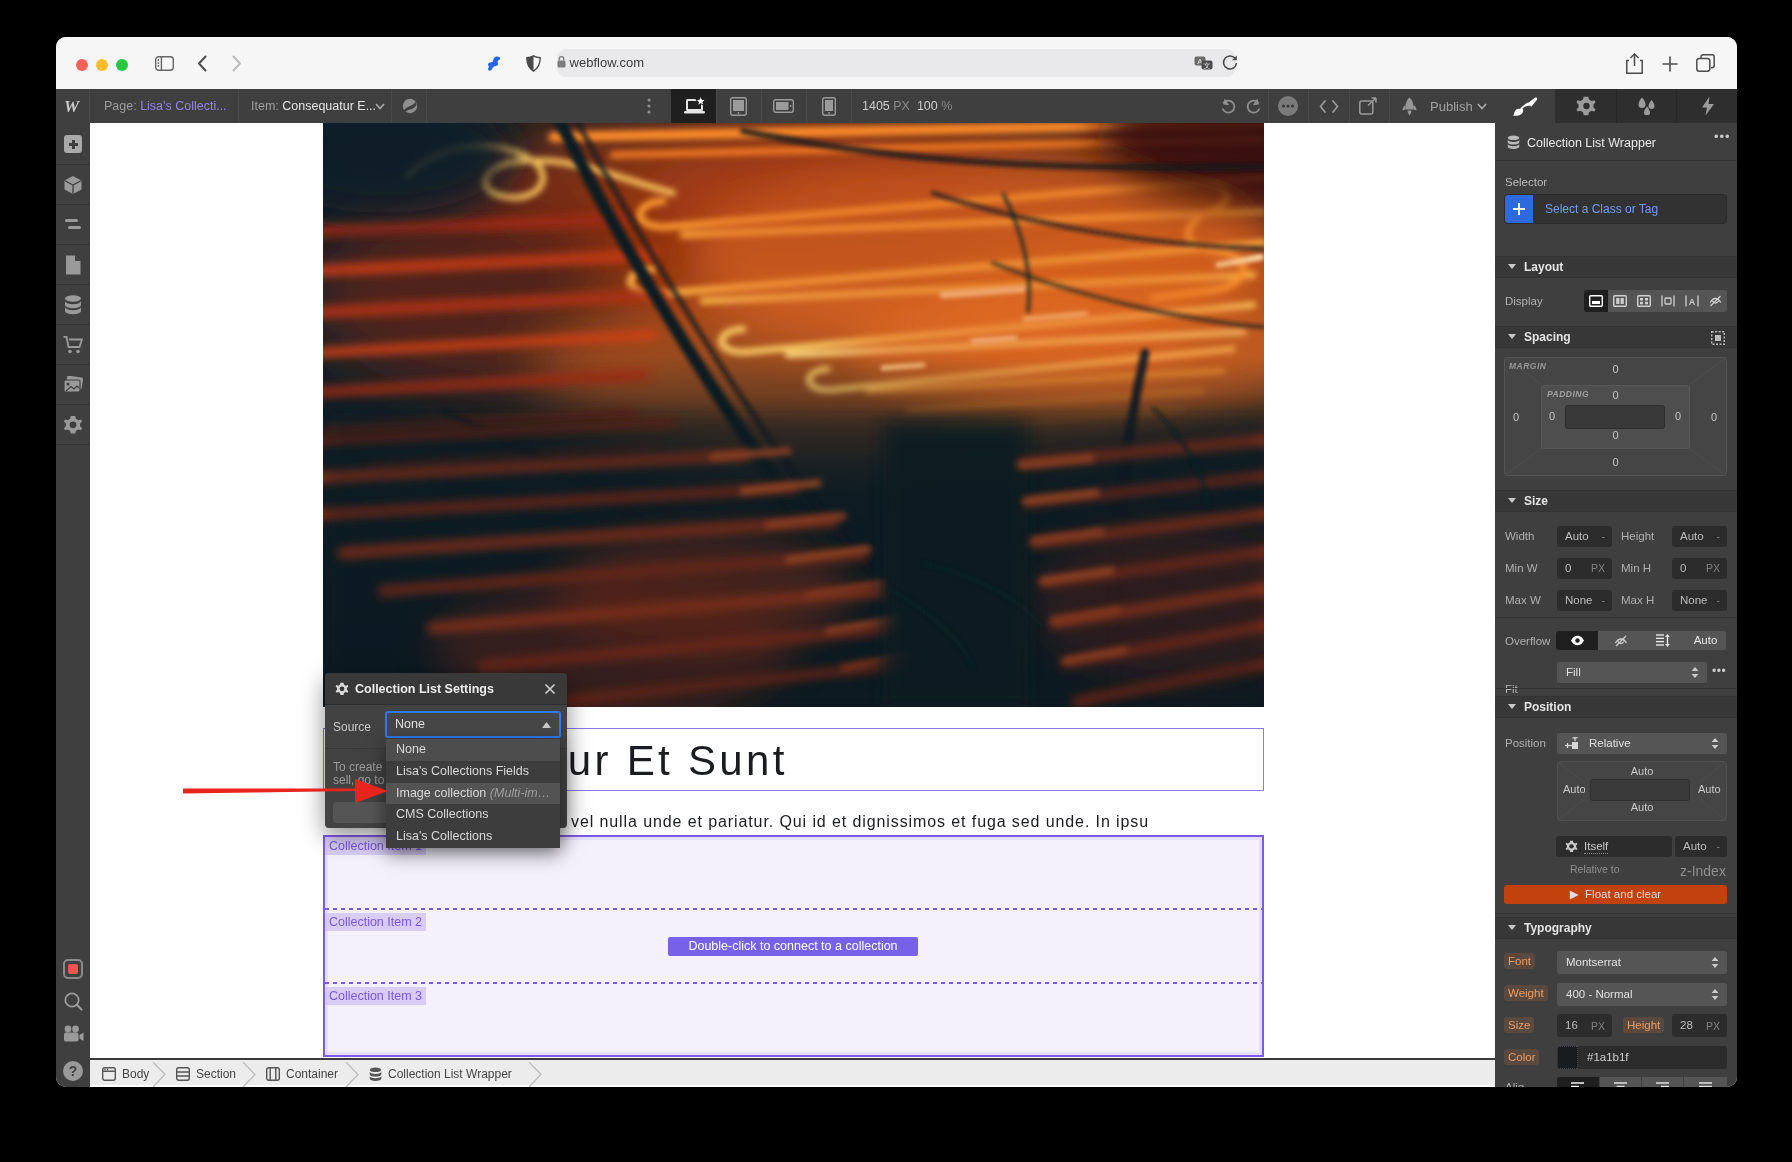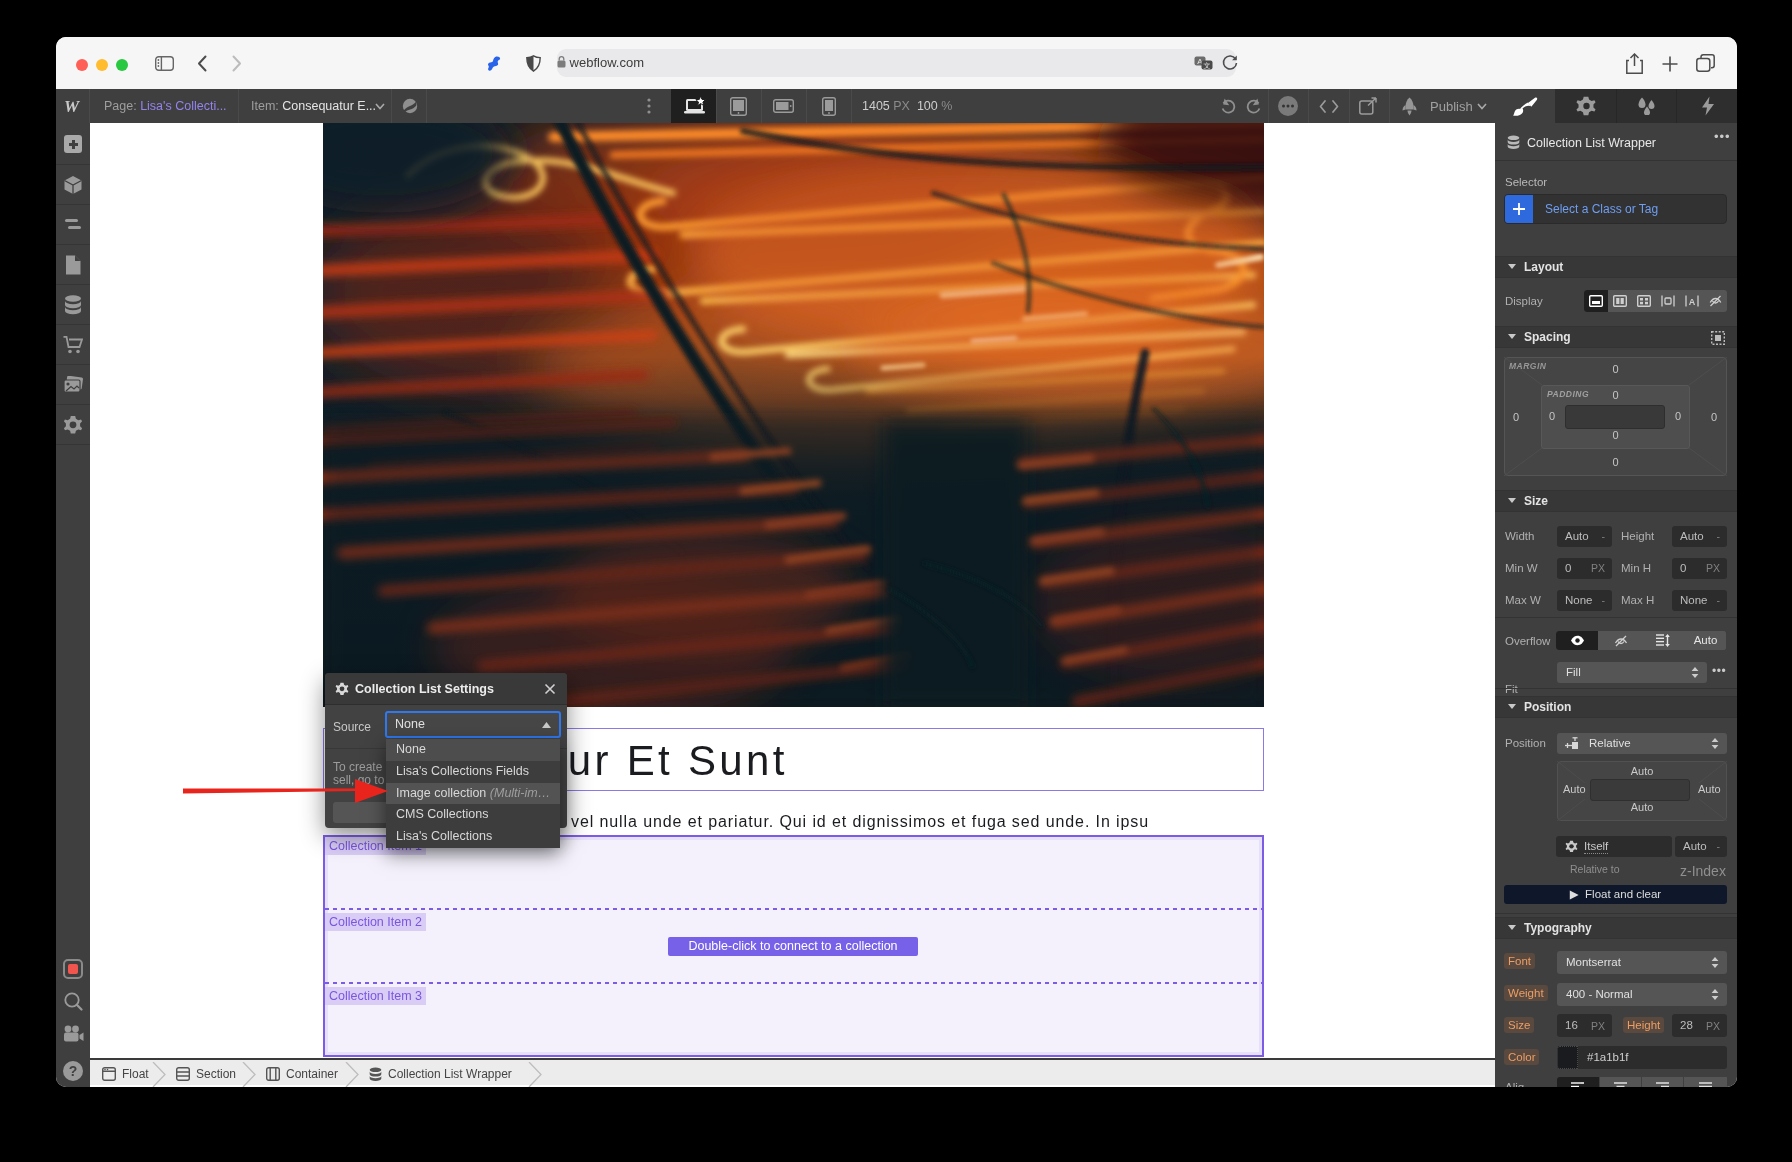--- a/index.html
+++ b/index.html
@@ -422,21 +422,21 @@
         <path d="M172 4 L205 16 L172 28 Z" fill="#e8241d"></path>
       </svg>
 </div>
 <div id="crumbs">
 <svg class="ab" style="left:12px;top:7px" width="14" height="14" viewBox="0 0 14 14">
         <rect x="0.7" y="0.7" width="12.6" height="12.6" rx="2" fill="none" stroke="#555" stroke-width="1.4"></rect>
         <line x1="0.7" y1="4.2" x2="13.3" y2="4.2" stroke="#555" stroke-width="1.4"></line>
         <circle cx="3" cy="2.5" r="0.8" fill="#555"></circle>
         <circle cx="5.5" cy="2.5" r="0.8" fill="#555"></circle>
       </svg>
-<div class="ab" style="left:32px;top:7px">Float</div>
+<div class="ab" style="left:32px;top:7px">Body</div>
 <svg class="ab" style="left:62px;top:2px" width="14" height="25" viewBox="0 0 14 25">
         <path d="M1 0 L13 12.5 L1 25" fill="none" stroke="#bdbdbd" stroke-width="1.3"></path>
       </svg>
 <svg class="ab" style="left:86px;top:7px" width="14" height="14" viewBox="0 0 14 14">
         <rect x="0.7" y="0.7" width="12.6" height="12.6" rx="2" fill="none" stroke="#555" stroke-width="1.4"></rect>
         <line x1="0.7" y1="5" x2="13.3" y2="5" stroke="#555" stroke-width="1.4"></line>
         <line x1="0.7" y1="9" x2="13.3" y2="9" stroke="#555" stroke-width="1.4"></line>
       </svg>
 <div class="ab" style="left:106px;top:7px">Section</div>
 <svg class="ab" style="left:152px;top:2px" width="14" height="25" viewBox="0 0 14 25">
@@ -620,21 +620,21 @@
 <div class="ab" style="left:95px;top:656px;width:100px;height:22px;background:#3a3a3a;border:1px solid #2f2f2f;border-radius:3px"></div>
 <div class="ab" style="left:61px;top:713px;width:116px;height:21px;background:#2c2c2c;border-radius:3px"></div>
 <svg class="ab" style="left:70px;top:717px" width="13" height="13" viewBox="0 0 20 20">
         <path d="M10 1 L12.2 1 L12.9 3.8 L15.3 5.2 L18 4.4 L19.1 6.3 L17.1 8.4 L17.1 11.2 L19.1 13.3 L18 15.2 L15.3 14.4 L12.9 15.8 L12.2 18.6 L10 18.6 L7.8 18.6 L7.1 15.8 L4.7 14.4 L2 15.2 L0.9 13.3 L2.9 11.2 L2.9 8.4 L0.9 6.3 L2 4.4 L4.7 5.2 L7.1 3.8 L7.8 1 Z" fill="#c9c9c9"></path>
         <circle cx="10" cy="9.8" r="3.4" fill="#2c2c2c"></circle>
       </svg>
 <div class="ab" style="left:89px;top:716px;color:#c9c9c9;border-bottom:1px dotted #8a8a8a;line-height:14px">Itself</div>
 <div class="inp" style="left:180px;top:713px;width:52px;padding-left:8px">Auto<span class="sfx">-</span></div>
 <div class="ab" style="left:75px;top:740px;font-size:10.5px;color:#8f8f8f">Relative to</div>
 <div class="ab" style="left:185px;top:740px;font-size:14px;color:#8f8f8f">z-Index</div>
-<div class="ab" style="left:9px;top:762px;width:223px;height:19px;background:#0f172a;border-radius:3px;text-align:center;line-height:19px;color:#dedede">▶︎&nbsp; Float and clear</div>
+<div class="ab" style="left:9px;top:762px;width:223px;height:19px;background:#c2410c;border-radius:3px;text-align:center;line-height:19px;color:#dedede">▶︎&nbsp; Float and clear</div>
 <div class="ab" style="left:0;top:790px;width:242px;height:1px;background:#333"></div>
 <div class="band" style="top:794px"><span class="car"></span>Typography</div>
 <div class="olbl" style="left:9px;top:830px">Font</div>
 <div class="sel" style="left:62px;top:828px;width:170px;height:23px;line-height:23px">Montserrat
 <svg class="ud" style="top:6px" viewBox="0 0 8 11">
           <path d="M4 0 L7.4 4 L0.6 4 Z" fill="#ccc"></path>
           <path d="M4 11 L7.4 7 L0.6 7 Z" fill="#ccc"></path>
         </svg></div>
 <div class="olbl" style="left:9px;top:862px">Weight</div>
 <div class="sel" style="left:62px;top:860px;width:170px;height:23px;line-height:23px">400 - Normal

